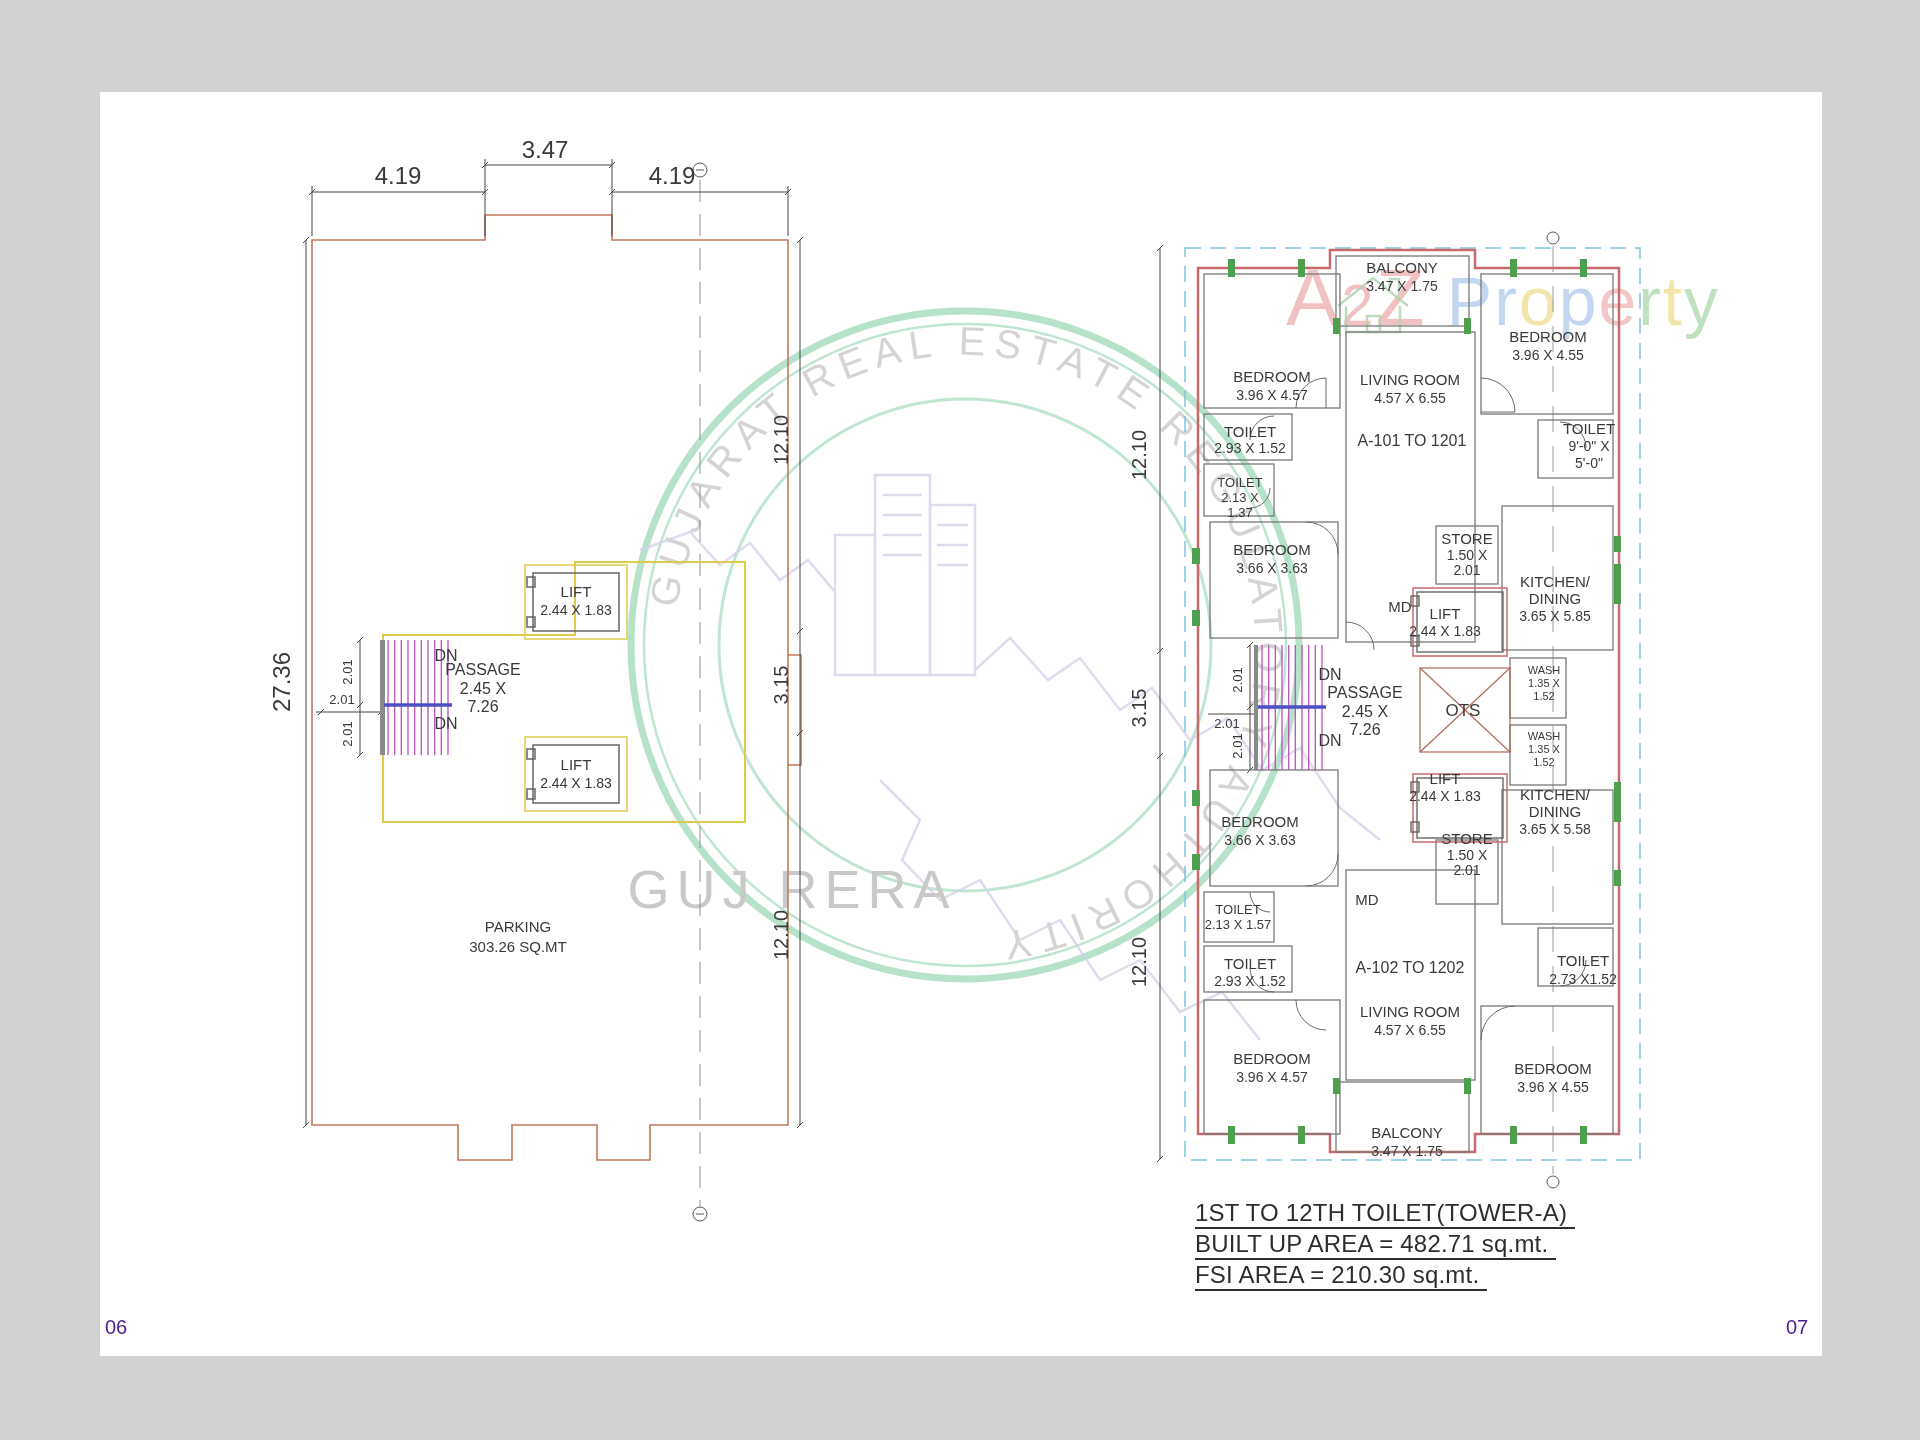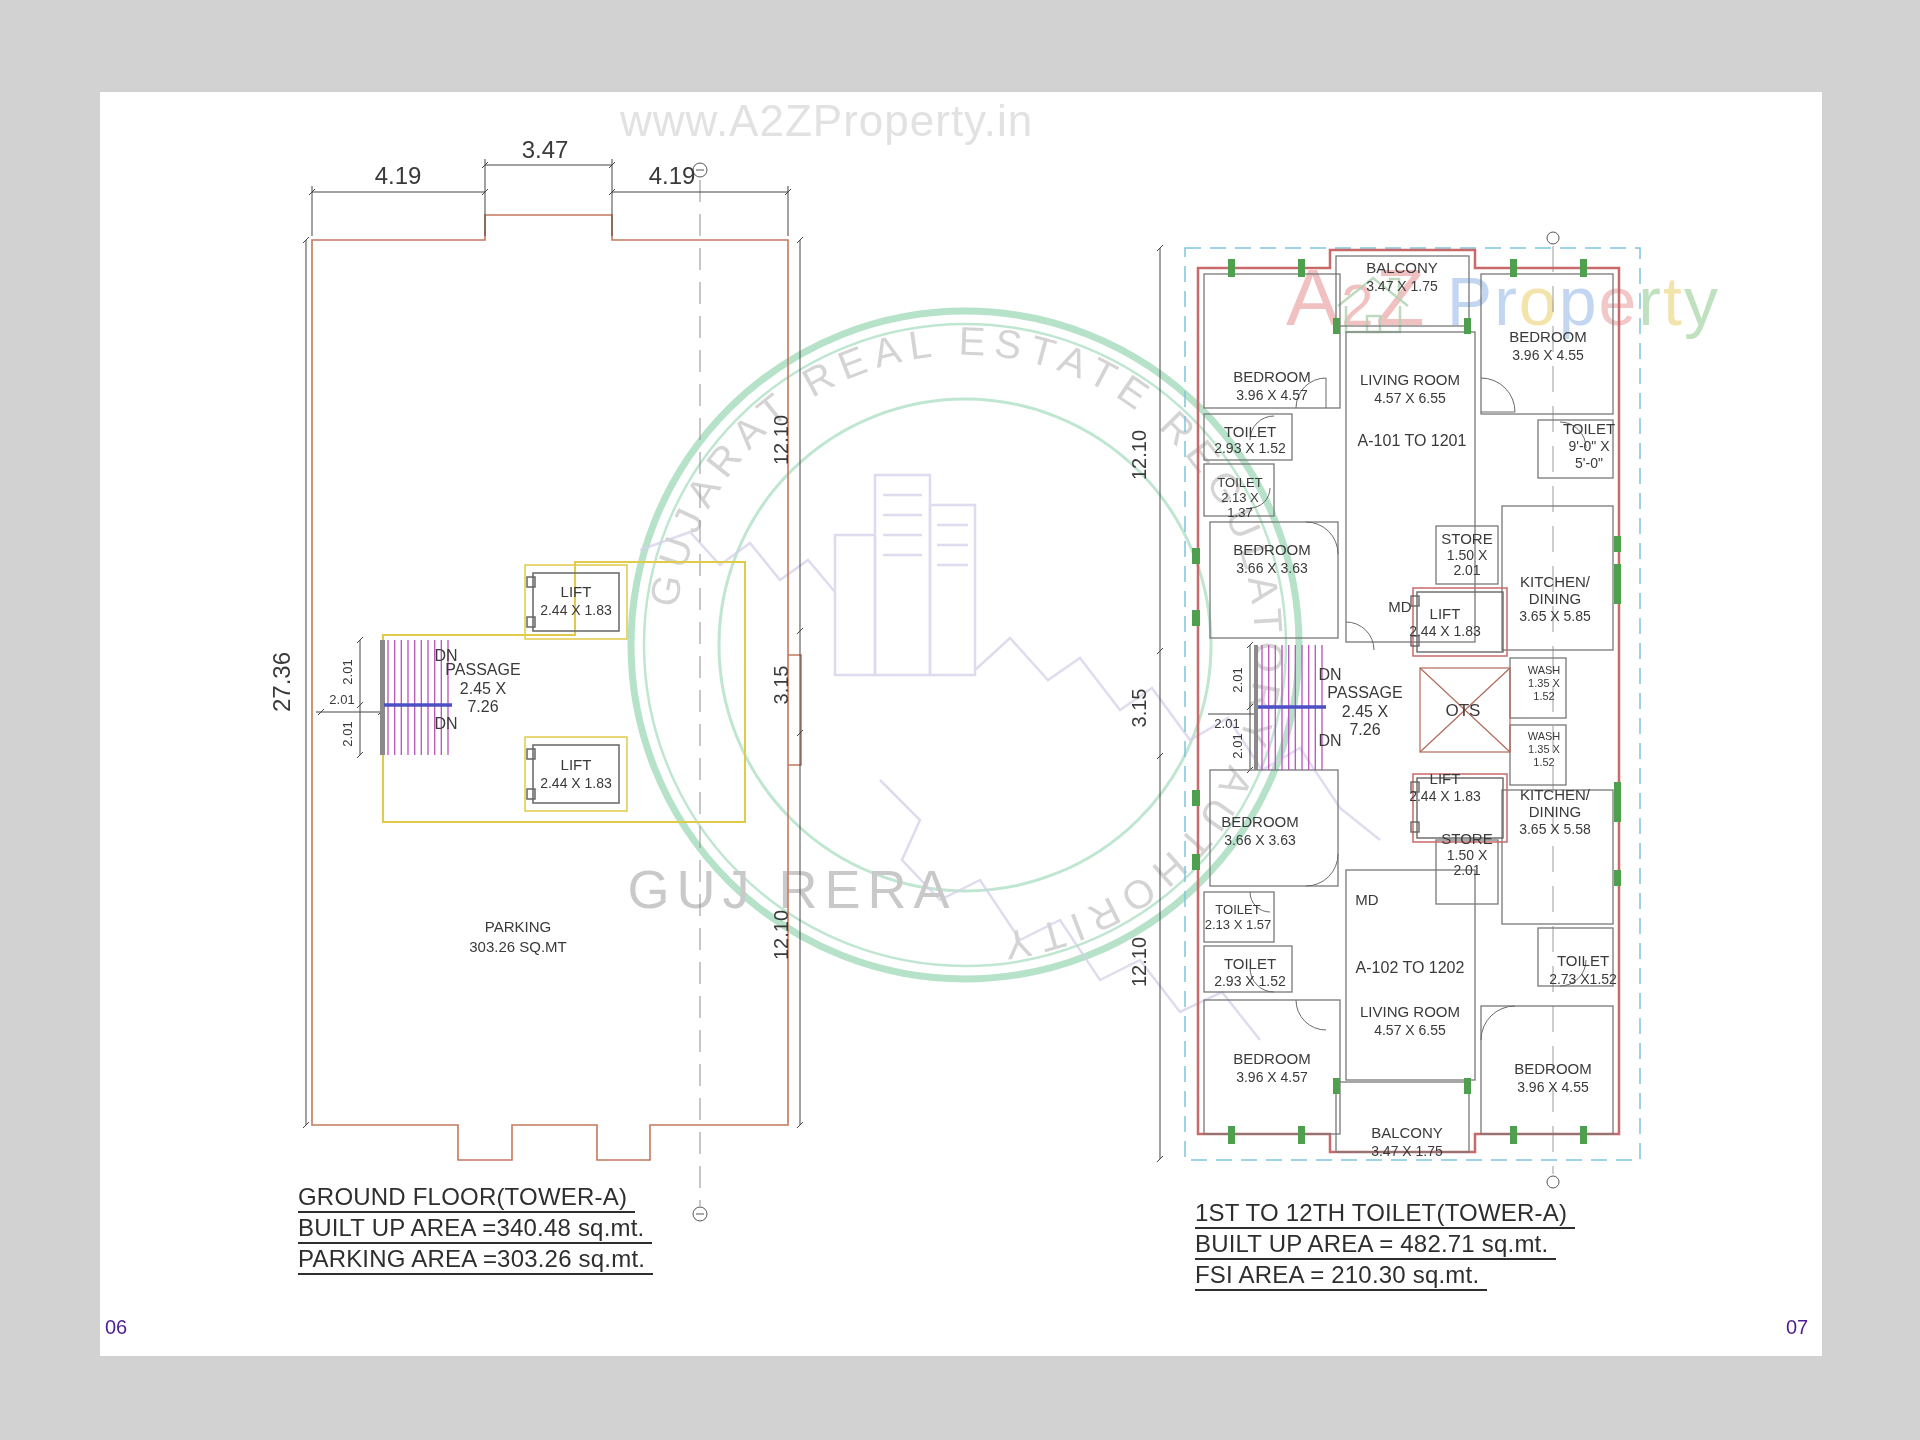--- a/index.html
+++ b/index.html
@@ -26,21 +26,20 @@
   .title div{display:table;font-size:24px;color:#2e2e2e;line-height:25px;border-bottom:2px solid #2e2e2e;
              padding:0 8px 2px 0;margin-bottom:2px;letter-spacing:.2px;}
   .pageno{position:absolute;z-index:3;font-size:20px;color:#4c1d95;}
 </style>
 </head>
 <body>
 
 <div class="canvas">
   <div class="sheet"></div>
 
-  <div class="wm-url">www.A2ZProperty.in</div>
 
   <svg class="wm-rera" width="840" height="790" viewBox="0 0 840 790">
     <g fill="none">
       <circle cx="385" cy="365" r="334" stroke="#b7e2ca" stroke-width="7"></circle>
       <circle cx="385" cy="365" r="321" stroke="#bfe6d0" stroke-width="2.5"></circle>
       <circle cx="385" cy="365" r="246" stroke="#bfe6d0" stroke-width="3"></circle>
     </g>
     <g stroke="#d5cfe9" stroke-width="2.5" fill="none" opacity="0.75">
       <rect x="295" y="195" width="55" height="200"></rect>
       <rect x="350" y="225" width="45" height="170"></rect>
@@ -356,25 +355,20 @@
       <text class="t14" x="280" y="805">4.57 X 6.55</text>
       <text class="t15" x="142" y="834">BEDROOM</text>
       <text class="t14" x="142" y="852">3.96 X 4.57</text>
       <text class="t15" x="423" y="844">BEDROOM</text>
       <text class="t14" x="423" y="862">3.96 X 4.55</text>
       <text class="t15" x="277" y="908">BALCONY</text>
       <text class="t14" x="277" y="926">3.47 X 1.75</text>
     </g>
   </svg>
 
-  <div class="title" style="left:298px;top:1184px">
-    <div>GROUND FLOOR(TOWER-A)</div>
-    <div>BUILT UP AREA =340.48 sq.mt.</div>
-    <div>PARKING AREA =303.26 sq.mt.</div>
-  </div>
   <div class="title" style="left:1195px;top:1200px">
     <div>1ST TO 12TH TOILET(TOWER-A)</div>
     <div>BUILT UP AREA = 482.71 sq.mt.</div>
     <div>FSI AREA = 210.30 sq.mt.</div>
   </div>
 
   <div class="pageno" style="left:105px;top:1316px">06</div>
   <div class="pageno" style="left:1786px;top:1316px">07</div>
 </div>
 

